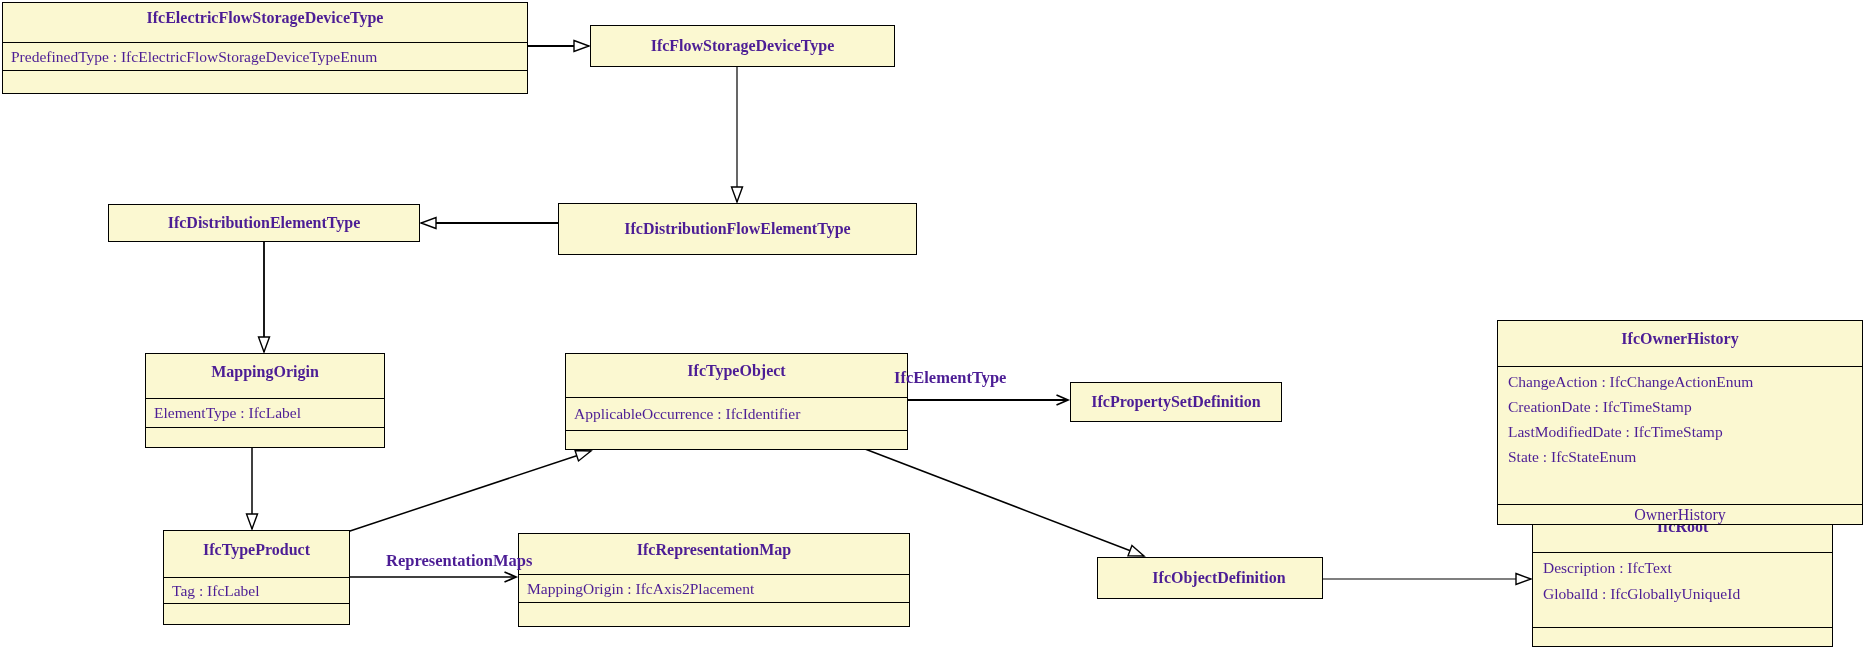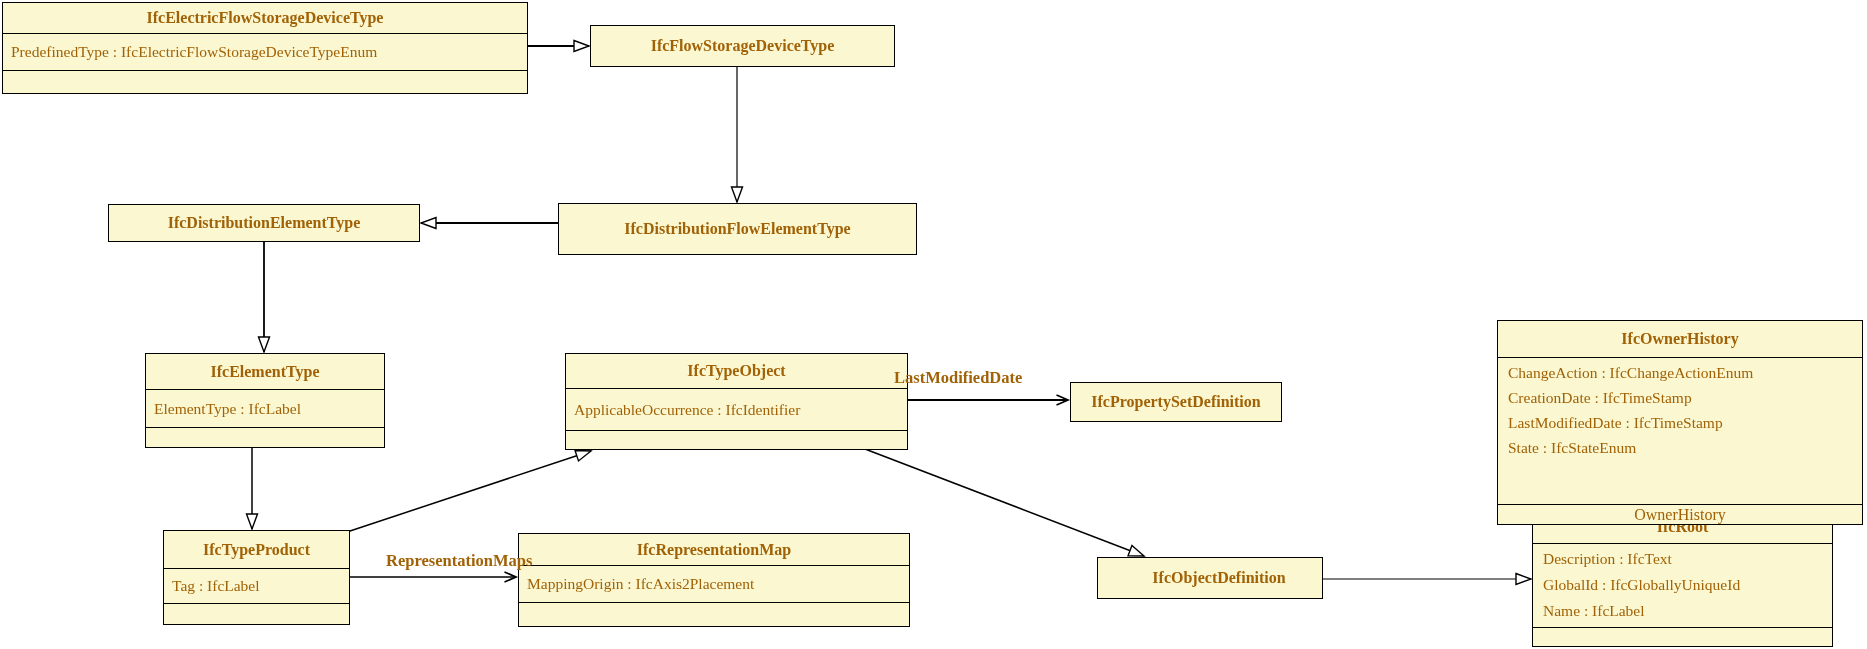--- a/index.html
+++ b/index.html
@@ -1,34 +1,35 @@
 <!DOCTYPE html>
 <html><head>
 <meta charset="utf-8">
 <style>
   html, body { margin:0; padding:0; background:#ffffff; }
   .canvas {
     position:relative; width:1867px; height:649px; background:#ffffff;
-    font-family:"Liberation Serif", serif; color:#a16207; overflow:hidden;
+    font-family:"Liberation Serif", serif; color:#4c1d95; overflow:hidden;
   }
   svg.wires { position:absolute; left:0; top:0; }
   .cls {
     position:absolute; background:#fbf8d1; border:1.6px solid #000;
     box-sizing:border-box; display:flex; flex-direction:column;
   }
   .cls .t {
     flex:0 0 auto; font-weight:bold; font-size:16px;
     display:flex; align-items:center; justify-content:center;
     white-space:nowrap;
   }
   .cls.one .t { flex:1 1 auto; }
   .cls .a {
     flex:1 1 auto; border-top:1.2px solid #000; font-size:15.5px;
     display:flex; align-items:center; padding:0 8px; box-sizing:border-box;
     white-space:nowrap;
+    margin-top:9px;
   }
   .cls .a.multi { display:block; padding-top:2px; }
   .cls .a.multi .attr { line-height:25px; }
   .cls .f {
     flex:0 0 auto; border-top:1.2px solid #000;
     display:flex; align-items:center; justify-content:center;
     font-size:16px; box-sizing:border-box;
   }
   .edge-label { position:absolute; font-size:16.5px; white-space:nowrap; }
   .edge-label.bold { font-weight:bold; }
@@ -76,21 +77,21 @@
 
   <div class="cls one" style="left:590px; top:25px; width:305px; height:42px;">
     <div class="t">IfcFlowStorageDeviceType</div>
   </div>
 
   <div class="cls one" style="left:558px; top:203px; width:359px; height:52px;align-items:center;">
     <div class="t">IfcDistributionFlowElementType</div>
   </div>
 
   <div class="cls three" style="left:145px; top:353px; width:240px; height:95px;">
-    <div class="t" style="height:35px">IfcElementType</div>
+    <div class="t" style="height:35px">MappingOrigin</div>
     <div class="a">
       <span class="attr">ElementType : IfcLabel</span>
     </div>
     <div class="f" style="height:20px"></div>
   </div>
 
   <div class="cls three" style="left:163px; top:530px; width:187px; height:95px;">
     <div class="t" style="height:37px">IfcTypeProduct</div>
     <div class="a">
       <span class="attr">Tag : IfcLabel</span>
@@ -120,32 +121,31 @@
 
   <div class="cls one" style="left:1097px; top:557px; width:226px; height:42px;padding-left:18px;">
     <div class="t">IfcObjectDefinition</div>
   </div>
 
   <div class="cls three" style="left:1532px; top:509px; width:301px; height:138px;justify-content:space-between;">
     <div class="t" style="height:33px">IfcRoot</div>
     <div class="a multi" style="padding-left:10px">
       <div class="attr" style="line-height:26px">Description : IfcText</div>
       <div class="attr" style="line-height:26px">GlobalId : IfcGloballyUniqueId</div>
-      <div class="attr" style="line-height:26px">Name : IfcLabel</div>
     </div>
     <div class="f" style="height:19px"></div>
   </div>
 
   <div class="cls three" style="left:1497px; top:320px; width:366px; height:205px;">
     <div class="t" style="height:36px">IfcOwnerHistory</div>
     <div class="a multi" style="padding-left:10px">
       <div class="attr">ChangeAction : IfcChangeActionEnum</div>
       <div class="attr">CreationDate : IfcTimeStamp</div>
       <div class="attr">LastModifiedDate : IfcTimeStamp</div>
       <div class="attr">State : IfcStateEnum</div>
     </div>
     <div class="f" style="height:20px">OwnerHistory</div>
   </div>
 
-  <div class="edge-label bold" style="left:894px; top:368px;">LastModifiedDate</div>
+  <div class="edge-label bold" style="left:894px; top:368px;">IfcElementType</div>
   <div class="edge-label bold" style="left:386px; top:551px;">RepresentationMaps</div>
 
 </div>
 
 </body></html>

